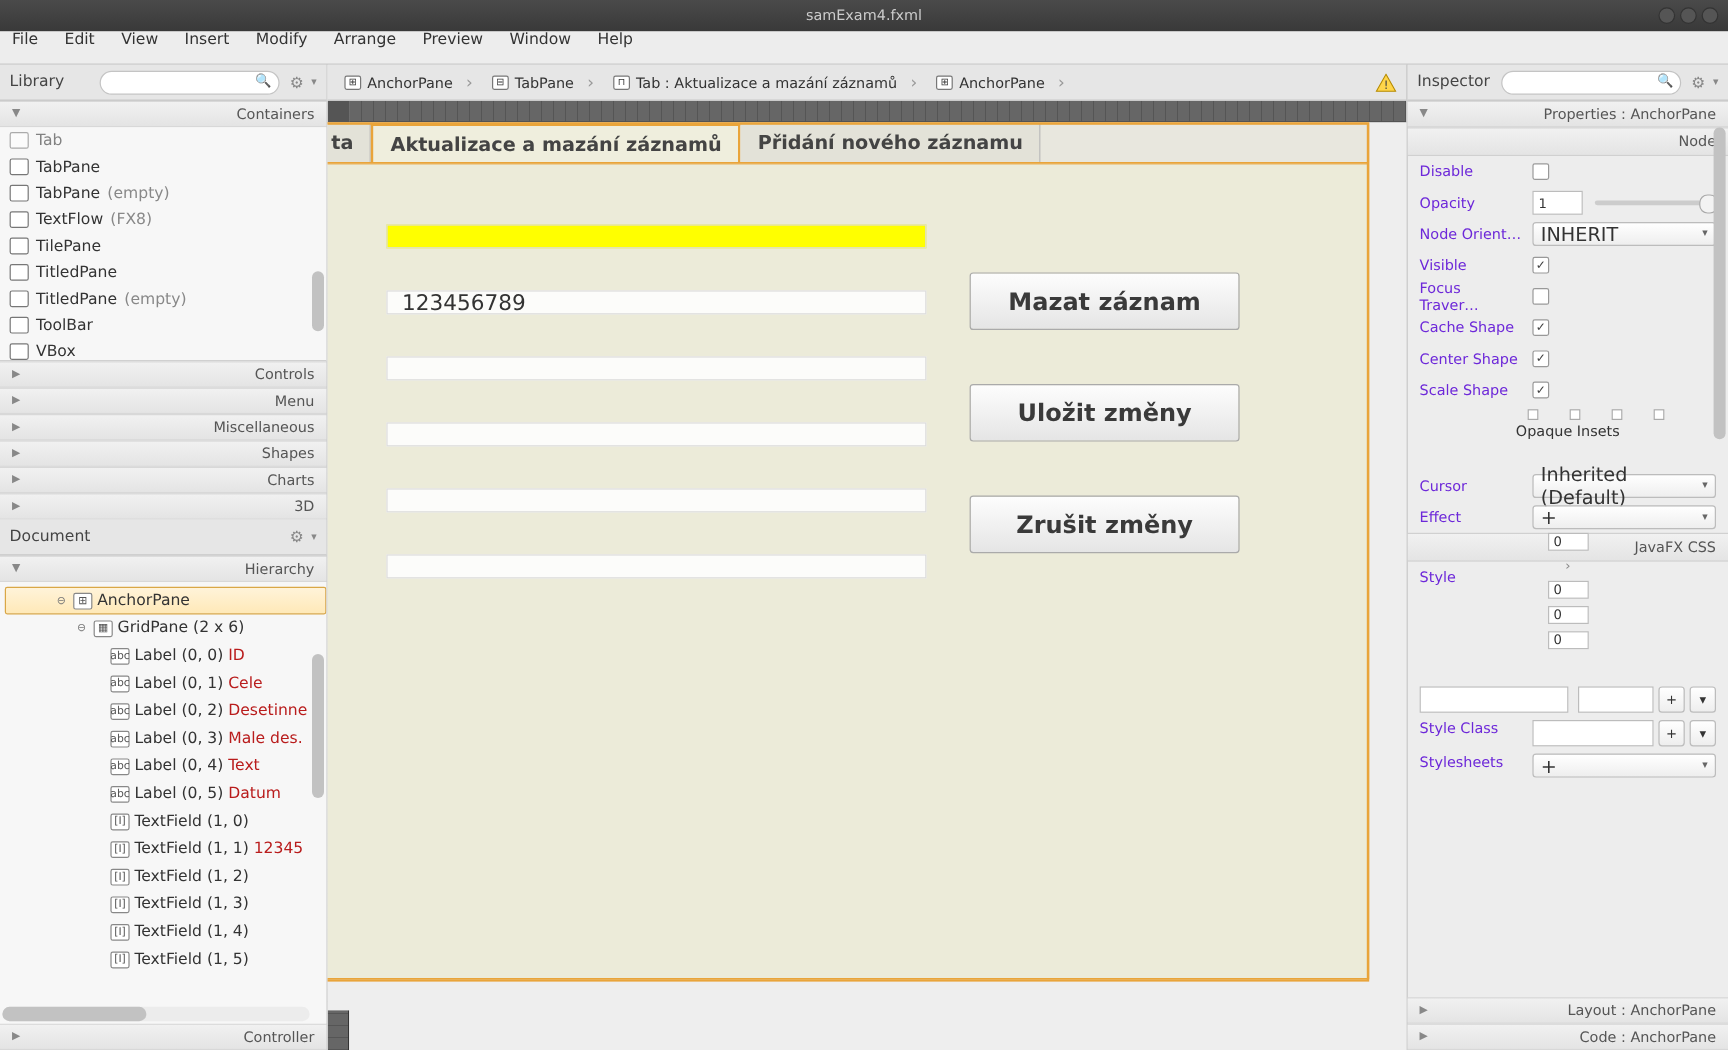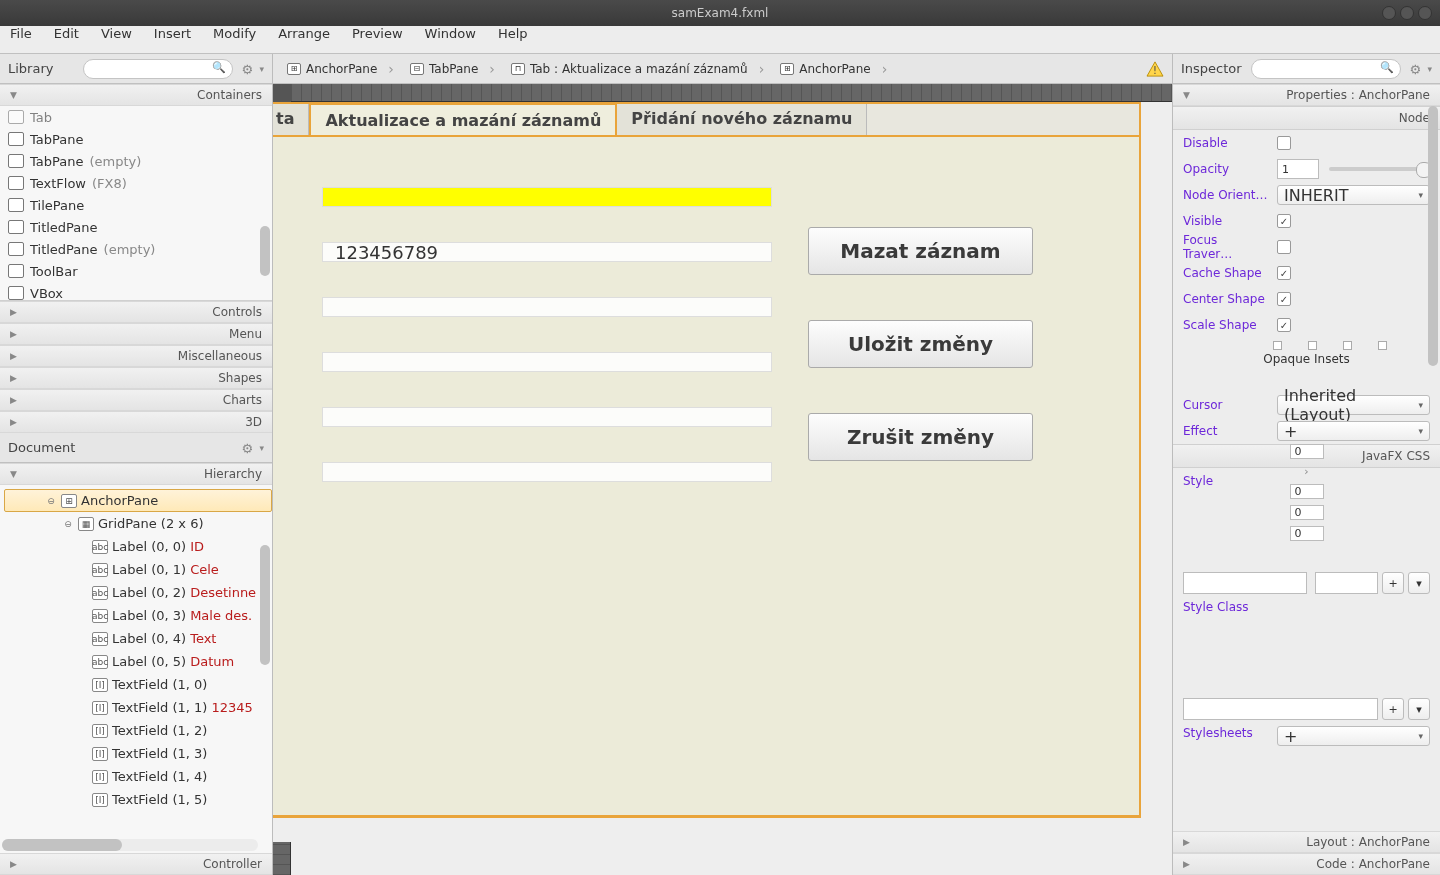--- a/index.html
+++ b/index.html
@@ -489,21 +489,21 @@
             <span>0</span>
           </div>
         <div class="mini">
             <span>0</span>
           </div>
       </div>
       <div class="prop-row">
         <div class="lbl">Cursor</div>
         <div class="ctrl">
             <div class="dropdown">
-              <span>Inherited (Layout)</span>
+              <span>Inherited (Default)</span>
             </div>
           </div>
       </div>
       <div class="prop-row">
         <div class="lbl">Effect</div>
         <div class="ctrl">
             <div class="dropdown">
               <span>+</span>
             </div>
           </div>
@@ -515,21 +515,21 @@
 
       <div class="prop-row" style="height:auto;flex-direction:column;align-items:flex-start;padding-top:6px">
         <div class="lbl" style="margin-bottom:4px">Style</div>
         <div class="ctrl" style="width:100%">
             <div class="txtfield" style="flex:2"></div>
             <div class="txtfield" style="flex:1;margin-left:4px"></div>
             <div class="smallbtn">+</div>
             <div class="smallbtn">▾</div>
           </div>
       </div>
-      <div class="prop-row" style="height:auto;flex-direction:column;align-items:flex-start;padding-top:6px">
+      <div class="prop-row" style="height:auto;flex-direction:row;align-items:flex-start;padding-top:6px">
         <div class="lbl" style="margin-bottom:4px">Style Class</div>
         <div class="ctrl" style="width:100%">
             <div class="txtfield"></div>
             <div class="smallbtn">+</div>
             <div class="smallbtn">▾</div>
           </div>
       </div>
       <div class="prop-row" style="height:auto;flex-direction:row;align-items:flex-start;padding-top:6px">
         <div class="lbl" style="margin-bottom:4px">Stylesheets</div>
         <div class="ctrl" style="width:100%">

